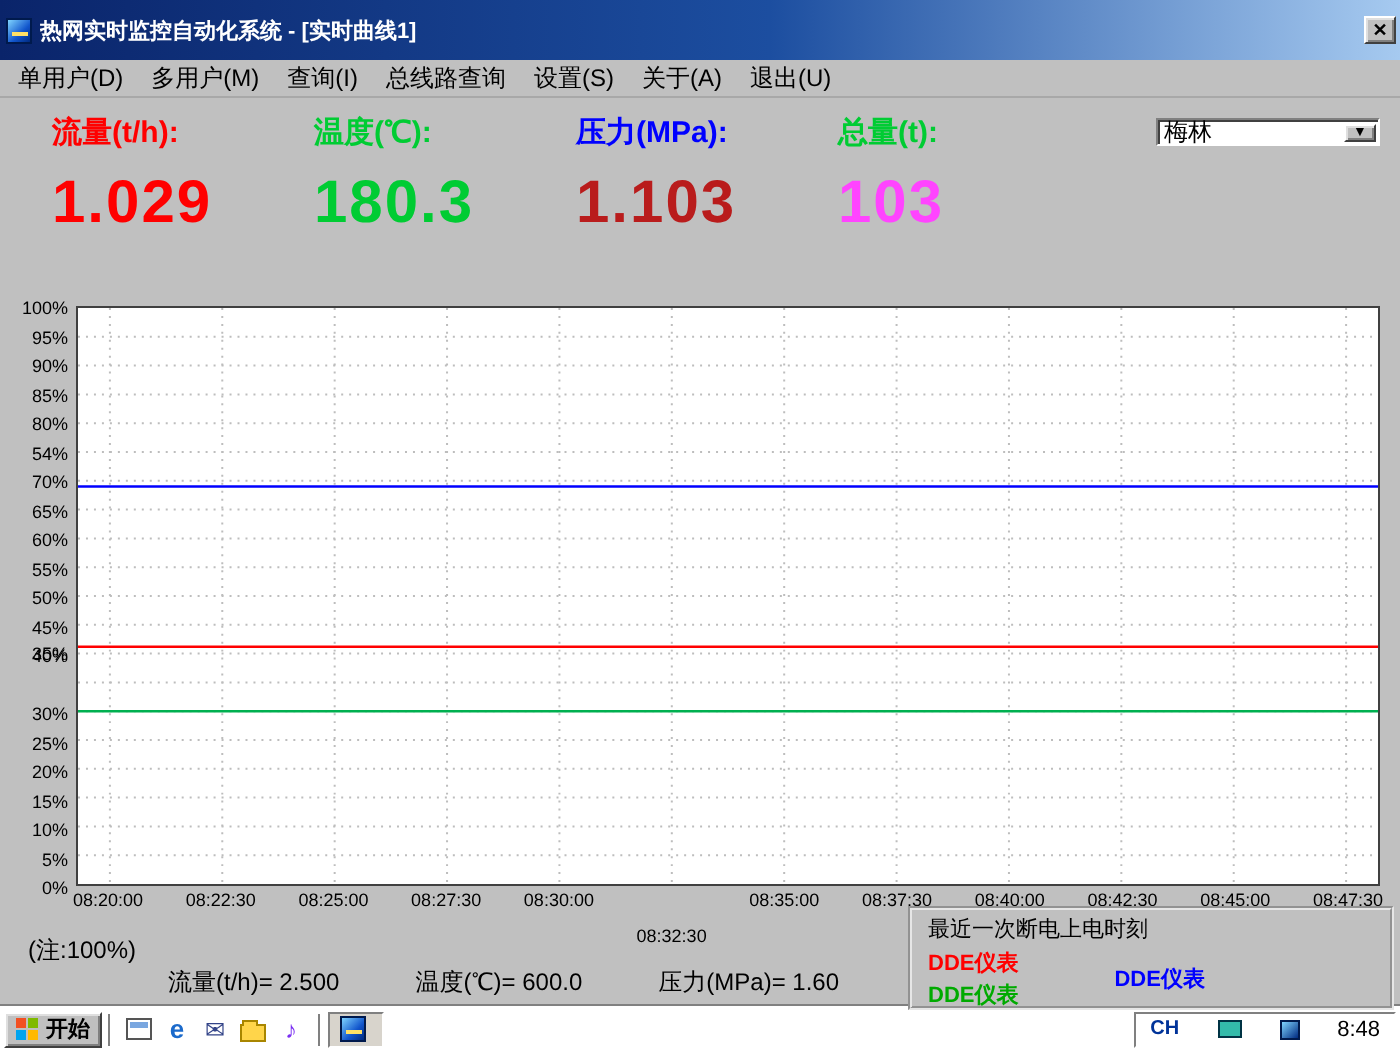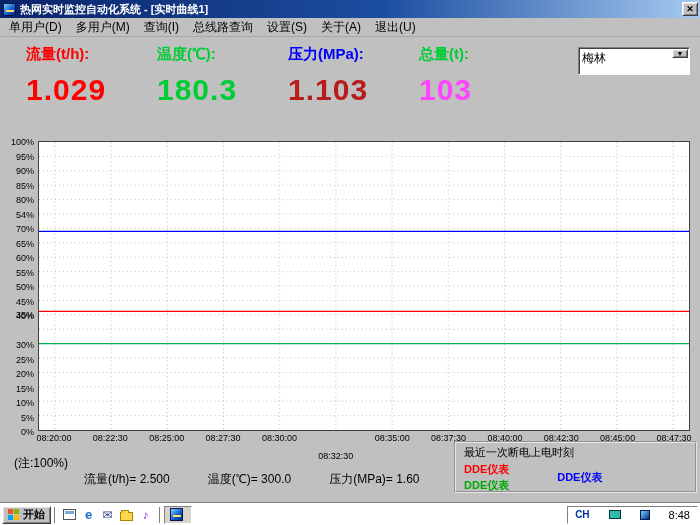--- a/index.html
+++ b/index.html
@@ -9,21 +9,21 @@
     background:#c0c0c0;
     font-family:"Liberation Sans", sans-serif;
     -webkit-font-smoothing:none;
   }
   
   .raised { background:#c0c0c0; border:1px solid; border-color:#ffffff #404040 #404040 #ffffff; box-shadow: inset 1px 1px 0 #dfdfdf, inset -1px -1px 0 #808080; }
   .sunken { border:1px solid; border-color:#808080 #ffffff #ffffff #808080; }
 
   
   .titlebar {
-    height:18px; display:flex; align-items:center; padding:0 2px;
+    height:30px; display:flex; align-items:center; padding:0 2px;
     background:linear-gradient(90deg,#0a246a 0%,#1c4ea0 55%,#a6caf0 100%);
     color:#fff; font-size:11px; font-weight:bold;
   }
   .app-icon { width:13px; height:13px; margin:0 4px 0 1px; flex:0 0 auto;
     background:linear-gradient(135deg,#7fd4ff 0%,#1155cc 60%,#002a80 100%);
     border:1px solid #001a4d; position:relative; }
   .app-icon:after { content:""; position:absolute; left:2px; top:6px; width:8px; height:2px; background:#ffe066; }
   .titlebar .title { white-space:nowrap; overflow:hidden; }
   .close-btn { margin-left:auto; width:16px; height:14px; font-size:9px; font-weight:bold;
     color:#000; display:flex; align-items:center; justify-content:center; cursor:default; line-height:1; }
@@ -31,23 +31,23 @@
   
   .menubar { height:19px; display:flex; align-items:center; padding-left:2px;
     font-size:12px; color:#000; border-bottom:1px solid #a8a8a8; }
   .menu-item { padding:1px 7px; white-space:nowrap; }
 
   
   .metrics { height:98px; display:flex; padding:8px 8px 0 26px; }
   .metric { width:131px; }
   .metric-label { font-size:15px; font-weight:bold; white-space:nowrap; }
   .metric-value { font-size:30px; font-weight:bold; margin-top:9px; letter-spacing:1px; white-space:nowrap; }
-  .combo { margin-left:auto; margin-right:2px; margin-top:2px; width:112px; height:28px;
+  .combo { margin-left:auto; margin-right:2px; margin-top:2px; width:112px; height:14px;
     background:#fff; border:1px solid; border-color:#808080 #fff #fff #808080;
-    box-shadow: inset 1px 1px 0 #404040; display:flex; align-items:flex-start; }
+    box-shadow: inset 1px 1px 0 #404040; display:flex; align-items:center; }
   .combo-text { flex:1; font-size:12px; padding:2px 3px; color:#000; overflow:hidden; white-space:nowrap; }
   .combo-btn { width:16px; margin:1px; display:flex; align-items:center; justify-content:center; font-size:7px; color:#000; }
 
   
   .chartzone { height:312px; display:flex; padding:6px 10px 0 0; }
   .y-axis { width:38px; position:relative; font-size:9px; color:#000; }
   .ytick { position:absolute; right:4px; white-space:nowrap; }
   .plot-wrap { flex:1; display:flex; flex-direction:column;justify-content:space-between; }
   svg.plot { width:100%; height:290px; background:#ffffff; border:1px solid #404040; display:block; }
   .x-axis { position:relative; height:14px; margin-top:2px; font-size:9px; color:#000; }
@@ -210,21 +210,21 @@
         <div class="xtick" style="left: 88.9013%;">08:45:00</div>
         <div class="xtick" style="left: 97.546%;">08:47:30</div>
       </div>
   </div>
 </div>
 
 <div class="bottomzone">
   <div class="note">(注:100%)</div>
   <div class="scales">
     <span>流量(t/h)= 2.500</span>
-    <span>温度(℃)= 300.0</span>
+    <span>温度(℃)= 600.0</span>
     <span>压力(MPa)= 1.60</span>
   </div>
   <div class="power-panel">
     <div class="power-title">最近一次断电上电时刻</div>
     <div class="power-grid">
       <div class="power-col-left">
         <span class="dde-item" style="color: rgb(255, 0, 0);">DDE仪表</span>
         <span class="dde-item" style="color: rgb(0, 170, 0);">DDE仪表</span>
       </div>
       <div class="power-col-right">

